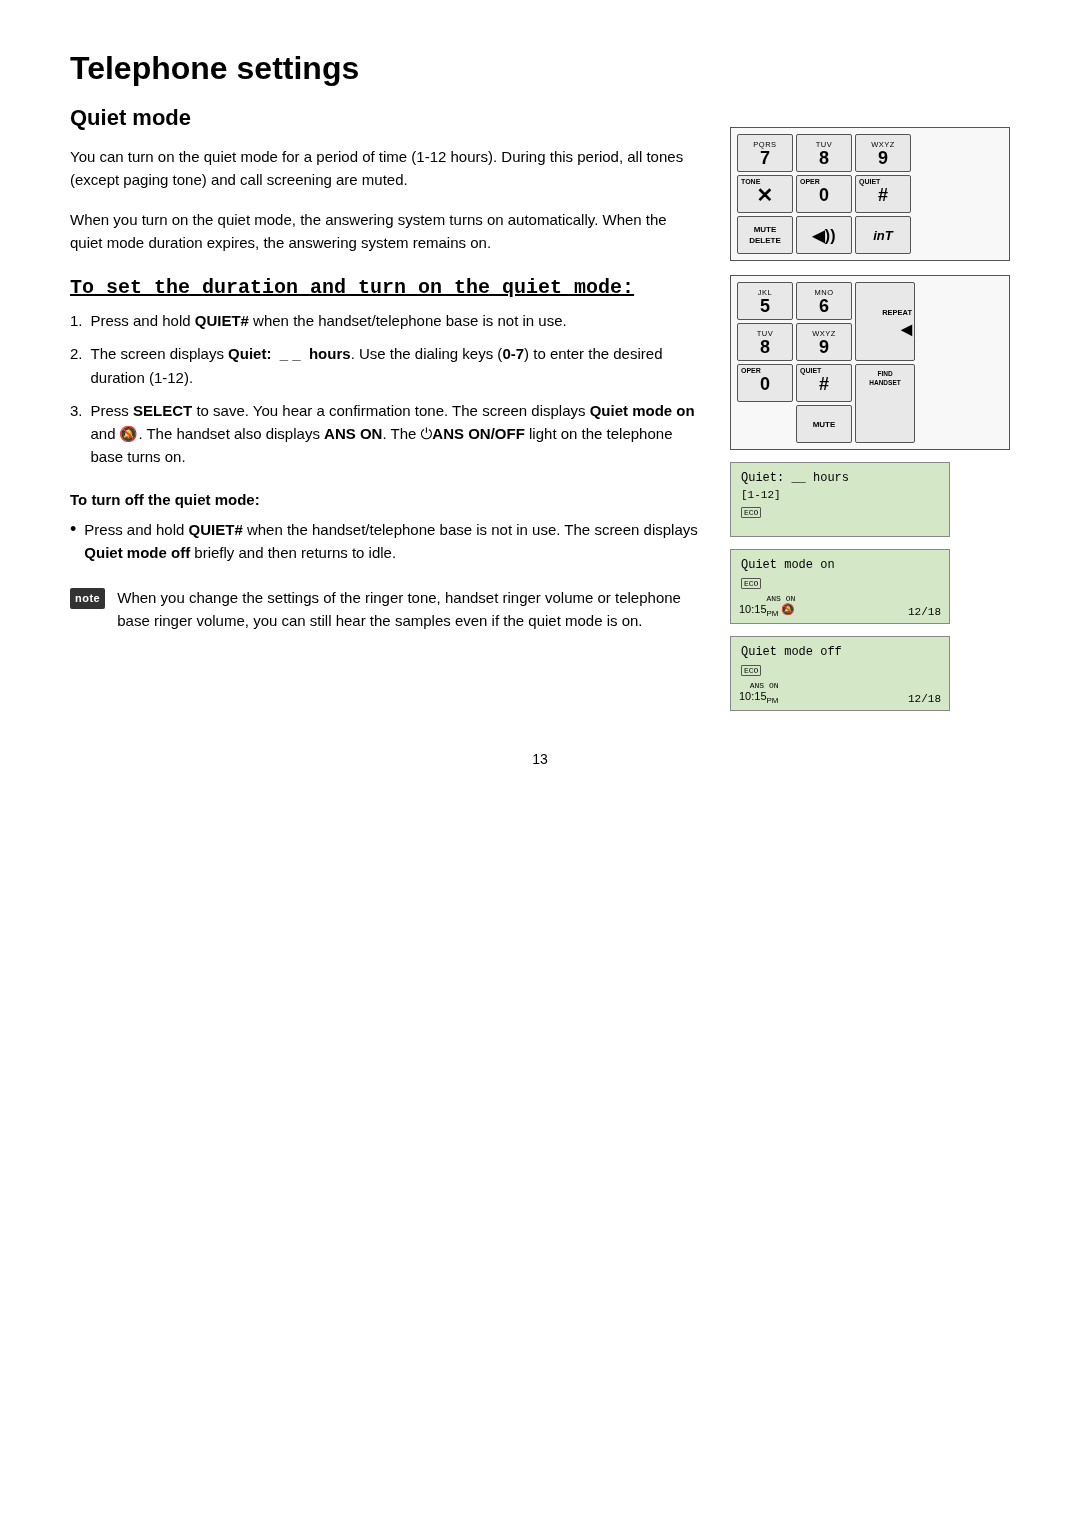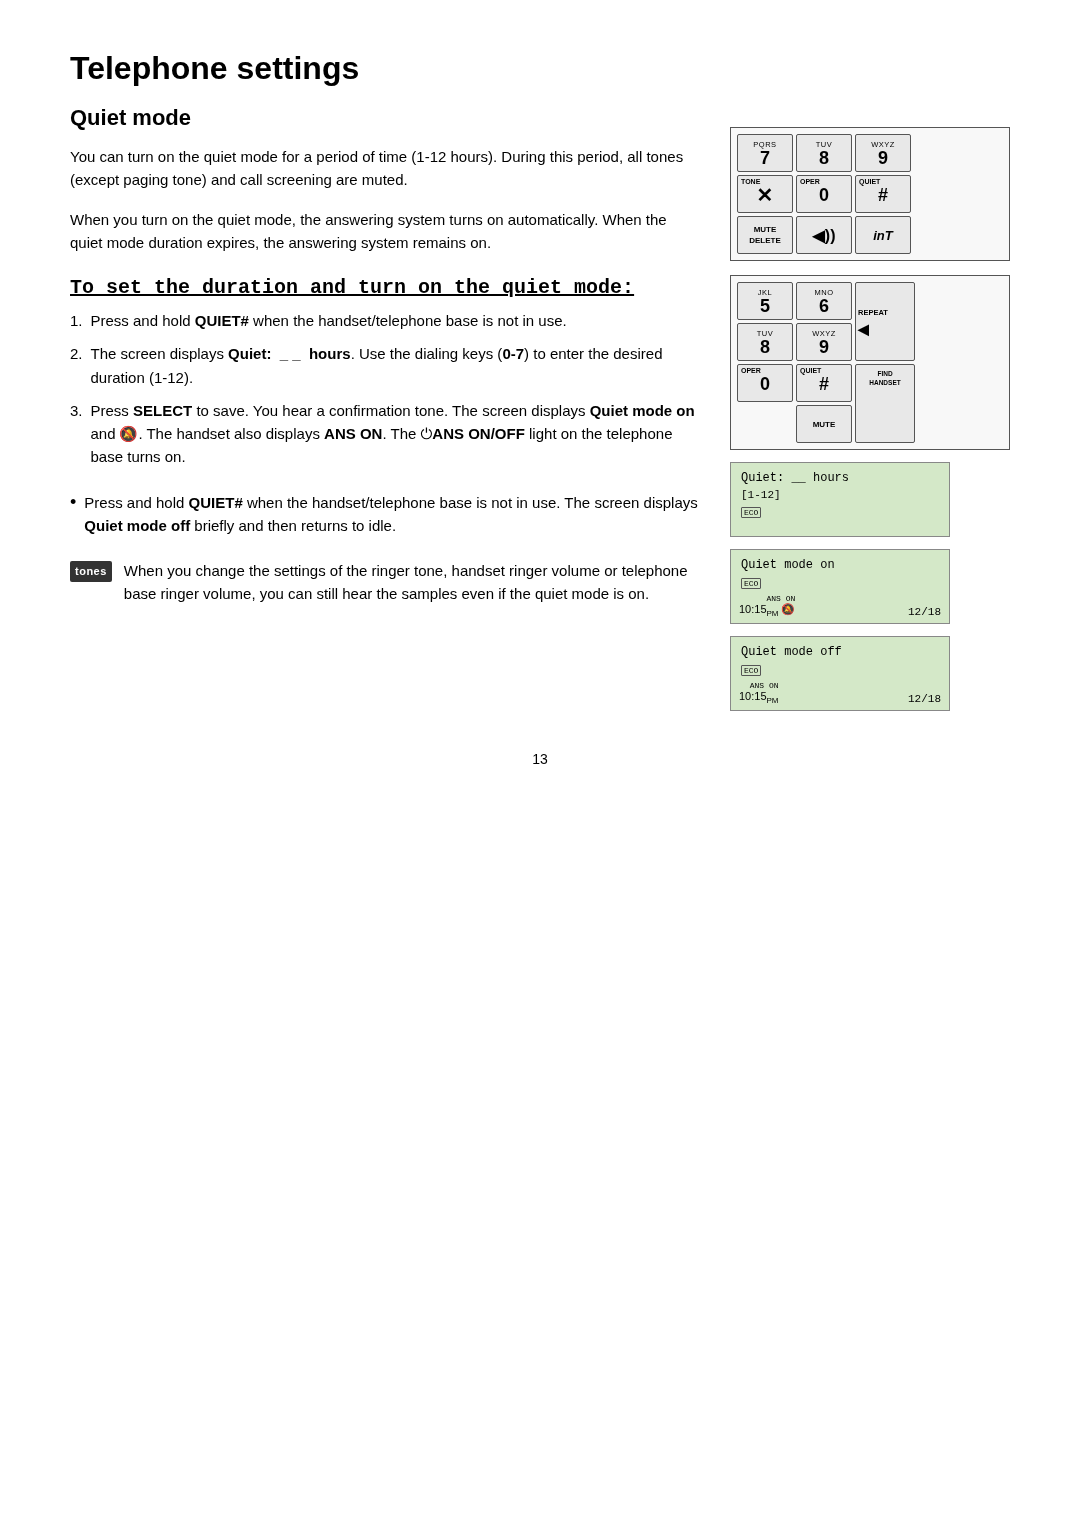--- a/index.html
+++ b/index.html
@@ -270,29 +270,30 @@
       <li>
         <span class="list-num">2.</span>
         <span>The screen displays <b>Quiet:&nbsp;&nbsp;_ _&nbsp;&nbsp;hours</b>. Use the dialing keys (<b>0-7</b>) to enter the desired duration (1-12).</span>
       </li>
       <li>
         <span class="list-num">3.</span>
         <span>Press <b>SELECT</b> to save. You hear a confirmation tone. The screen displays <b>Quiet mode on</b> and 🔕. The handset also displays <b>ANS ON</b>. The ⏻<b>ANS ON/OFF</b> light on the telephone base turns on.</span>
       </li>
     </ol>
 
+    <h3>To turn off the quiet mode:</h3>
 
     <ul class="bullet-list">
       <li>
         <span>Press and hold <b>QUIET#</b> when the handset/telephone base is not in use. The screen displays <b>Quiet mode off</b> briefly and then returns to idle.</span>
       </li>
     </ul>
 
     <div class="note-box">
-      <span class="note-label">tones</span>
+      <span class="note-label">note</span>
       <span>When you change the settings of the ringer tone, handset ringer volume or telephone base ringer volume, you can still hear the samples even if the quiet mode is on.</span>
     </div>
   </div>
 
   <div class="right-column">
 
     <div class="keypad-diagram">
       <div class="keypad-grid">
 
         <div class="key-btn">
@@ -337,21 +338,21 @@
       <div style="display:grid; grid-template-columns: 56px 56px 60px; grid-template-rows: 38px 38px 38px 38px; gap:3px;">
 
         <div class="key-btn">
           <span class="key-sub">JKL</span>
           <span class="key-main">5</span>
         </div>
         <div class="key-btn">
           <span class="key-sub">MNO</span>
           <span class="key-main">6</span>
         </div>
-        <div class="key-btn span-row2" style="grid-row: span 2; font-size:8px; font-weight:bold; writing-mode:horizontal-tb; display:flex; flex-direction:column; align-items:flex-start; justify-content:center; gap:4px;">
+        <div class="key-btn span-row2" style="grid-row: span 2; font-size:8px; font-weight:bold; writing-mode:horizontal-tb; display:flex; flex-direction:column; align-items:flex-end; justify-content:center; gap:4px;">
           <span style="font-size:7.5px; font-weight:bold;">REPEAT</span>
           <span style="font-size:14px;">◀</span>
         </div>
 
         <div class="key-btn">
           <span class="key-sub">TUV</span>
           <span class="key-main">8</span>
         </div>
         <div class="key-btn">
           <span class="key-sub">WXYZ</span>

